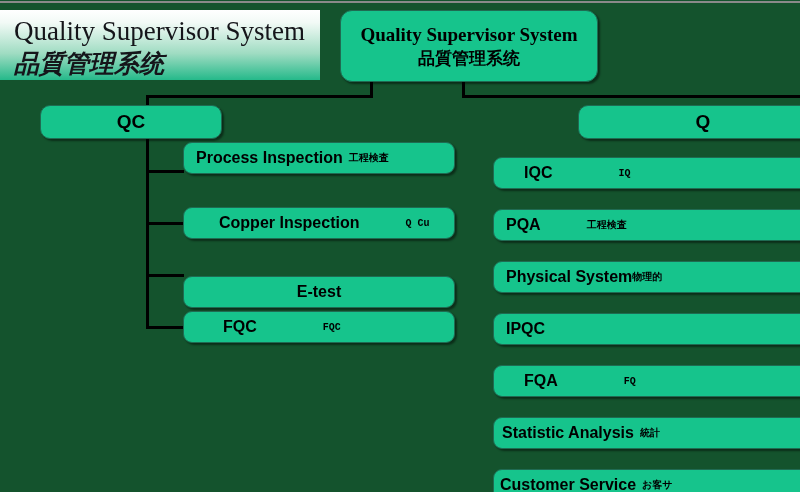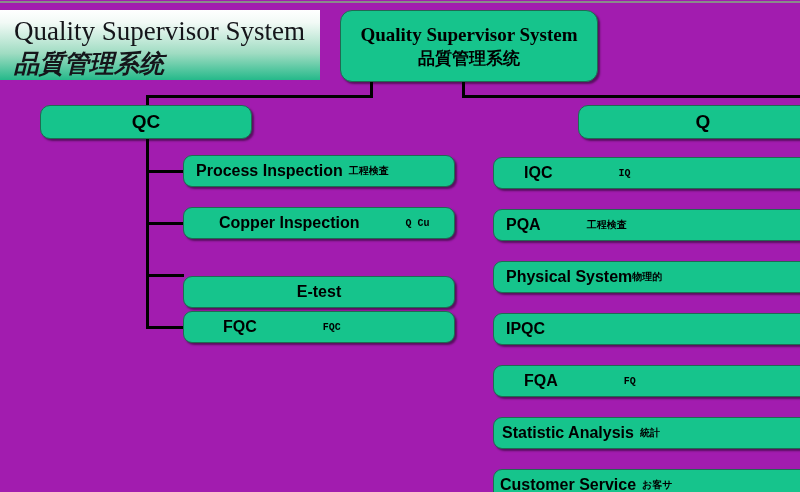--- a/index.html
+++ b/index.html
@@ -4,21 +4,21 @@
 <style>
   html, body {
     margin: 0;
     padding: 0;
     background: #ffffff;
   }
   #canvas {
     position: relative;
     width: 800px;
     height: 492px;
-    background: #a21caf;
+    background: #14532d;
     overflow: hidden;
     font-family: "Liberation Sans", sans-serif;
   }
 
   
   #top-rule {
     position: absolute;
     left: 0;
     top: 1px;
     width: 800px;
@@ -104,21 +104,21 @@
   }
 
   
   .dept {
     height: 34px;
     border-radius: 10px;
     justify-content: center;
     font-weight: bold;
     font-size: 19px;
   }
-  #node-qc  { left: 40px;  top: 105px; width: 212px; }
+  #node-qc  { left: 40px;  top: 105px; width: 182px; }
   #node-qa  { left: 578px; top: 105px; width: 250px; }
 
   
   .leaf {
     height: 32px;
     border-radius: 9px;
     font-weight: bold;
     font-size: 16px;
     padding: 0 12px;
   }
@@ -162,21 +162,21 @@
   </div>
 
   <div class="node dept" id="node-qc">
     <span class="lbl">QC</span>
   </div>
 
   <div class="node dept" id="node-qa">
     <span class="lbl">Q</span>
   </div>
 
-  <div class="node leaf left-leaf" style="top:155px;">
+  <div class="node leaf left-leaf" style="top:142px;">
     <span class="en">Process Inspection</span>
     <span class="gap-sm"></span>
     <span class="zh">工程検査</span>
   </div>
 
   <div class="node leaf left-leaf" style="top:207px;padding-left:35px;">
     <span class="en">Copper Inspection</span>
     <span class="gap-md"></span>
     <span class="zh">Q Cu</span>
   </div>

